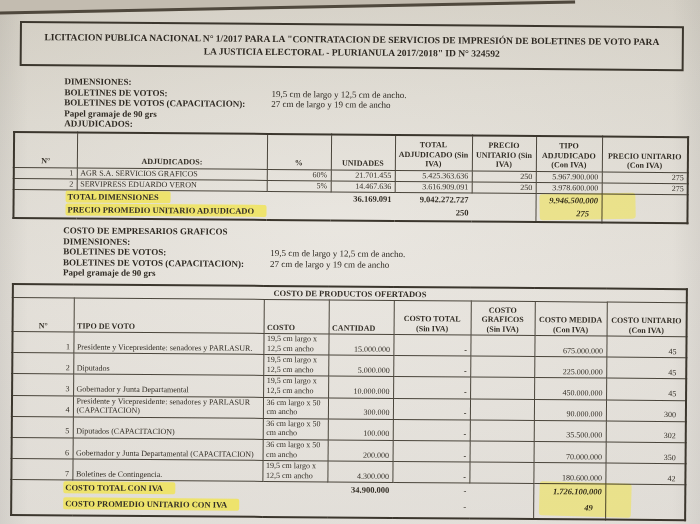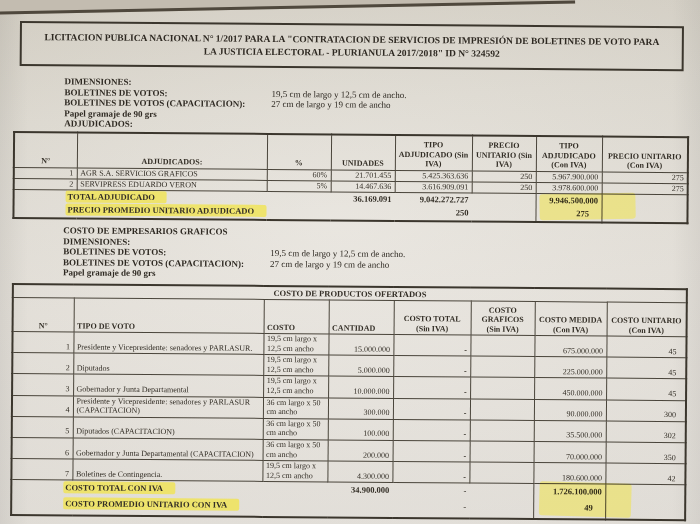--- a/index.html
+++ b/index.html
@@ -38,21 +38,21 @@
   .t2 .cap-row td{height:12px;text-align:center;vertical-align:middle;font-weight:bold;font-size:8.5px;padding:0;}
   .t2 .hrow{height:34px;}
   .t2 .dr{height:21px;}
   .t2 .dr td{line-height:9.6px;padding-bottom:1px;}
 
   .ft td{border-left:none;border-right:none;border-bottom:none;border-top:1px solid #4a453b;
     vertical-align:top;font-weight:bold;font-size:8.5px;}
   .t1 .ft td{height:27px;}
   .t2 .ft td{height:34px;}
   .ft .bl{border-left:1px solid #4a453b;}
-  .ft .br{border-right:1px solid #4a453b;}
+  .ft .br{border-right:1px solid #4a453b;font-style:italic;}
   .t1 .ft .l1,.t1 .ft .l2{height:13px;line-height:12.5px;}
   .t2 .ft .l1,.t2 .ft .l2{height:16px;line-height:15px;}
   .lab{padding-left:51px;}
   .pr8{padding-right:9px;}
 
   .hl{background:rgba(242,228,72,0.75);padding:1px 12px 1px 2px;border-radius:2px;}
   .patch{position:absolute;background:#f0e44c;opacity:0.55;mix-blend-mode:multiply;
     border-radius:3px;z-index:5;pointer-events:none;}
   .patch1{left:541px;top:189px;width:96px;height:26px;transform:rotate(-1.5deg);}
   .patch2{left:543px;top:478px;width:92px;height:34px;transform:rotate(1.2deg);}
@@ -86,21 +86,21 @@
           <col style="width:64px">
           <col style="width:66px">
           <col style="width:86px">
       </colgroup>
       <tbody>
           <tr class="hrow">
         <th>N°</th>
         <th>ADJUDICADOS:</th>
         <th>%</th>
         <th>UNIDADES</th>
-        <th>TIPO ADJUDICADO (Sin IVA)</th>
+        <th>TOTAL ADJUDICADO (Sin IVA)</th>
         <th>PRECIO UNITARIO (Sin IVA)</th>
         <th>TIPO ADJUDICADO (Con IVA)</th>
         <th>PRECIO UNITARIO (Con IVA)</th>
       </tr>
       <tr class="dr">
         <td class="ar">1</td>
         <td class="al">AGR S.A. SERVICIOS GRAFICOS</td>
         <td class="ar">60%</td>
         <td class="ar">21.701.455</td>
         <td class="ar">5.425.363.636</td>
@@ -113,21 +113,21 @@
         <td class="al">SERVIPRESS EDUARDO VERON</td>
         <td class="ar">5%</td>
         <td class="ar">14.467.636</td>
         <td class="ar">3.616.909.091</td>
         <td class="ar">250</td>
         <td class="ar">3.978.600.000</td>
         <td class="ar">275</td>
       </tr>
       <tr class="ft">
         <td colspan="3" class="al lab">
-          <div class="l1"><span class="hl">TOTAL ADJUDICADO</span></div>
+          <div class="l1"><span class="hl">TOTAL DIMENSIONES</span></div>
           <div class="l2"><span class="hl">PRECIO PROMEDIO UNITARIO ADJUDICADO</span></div>
         </td>
         <td class="ar">
           <div class="l1">36.169.091</div>
         </td>
         <td class="ar">
           <div class="l1">9.042.272.727</div>
           <div class="l2">250</div>
         </td>
         <td></td>

